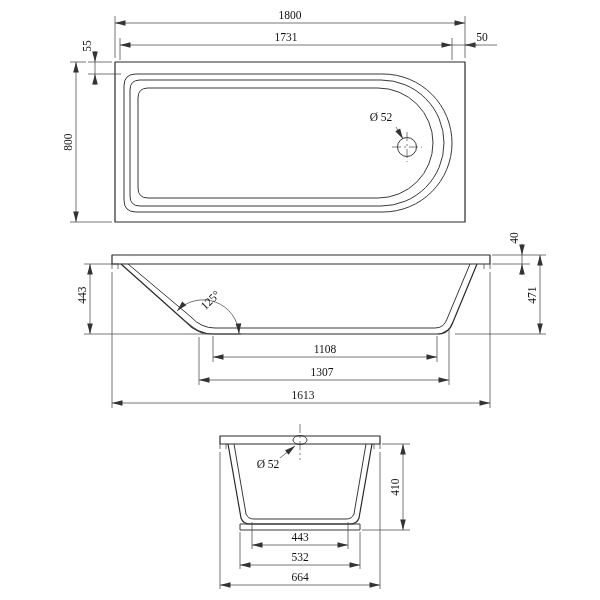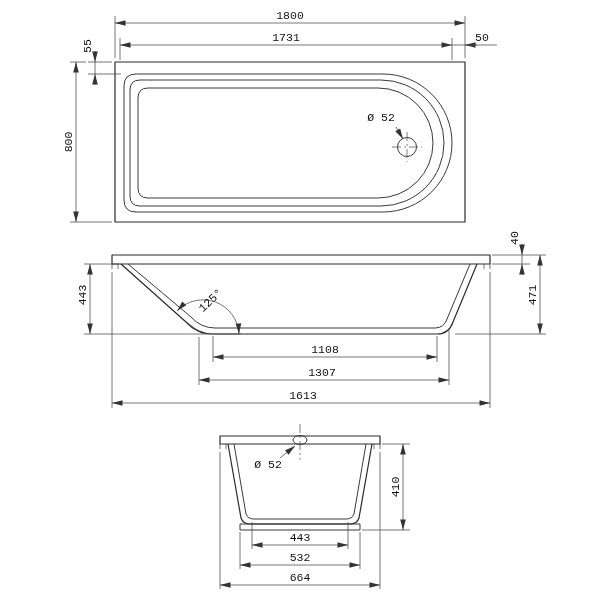--- a/index.html
+++ b/index.html
@@ -1,20 +1,20 @@
 <!DOCTYPE html>
 <html><head>
 <meta charset="utf-8">
 <style>
   html,body{margin:0;padding:0;background:#fff;}
   .canvas{
     position:relative;
     width:600px;height:600px;
     background:#ffffff;
-    font-family:Liberation Mono, monospace;
+    font-family:Liberation Serif, serif;
     overflow:hidden;
   }
   svg{display:block;}
   .outline{fill:none;stroke:#2b2b2b;stroke-width:1.2;stroke-linejoin:round;}
   .inner{fill:none;stroke:#3a3a3a;stroke-width:1;stroke-linejoin:round;}
   .thin{fill:none;stroke:#4a4a4a;stroke-width:0.75;}
   .dimline{fill:none;stroke:#4a4a4a;stroke-width:0.75;}
   .centerline{fill:none;stroke:#555;stroke-width:0.75;stroke-dasharray:9 3 2 3;}
   text.dim{font-size:11.5px;fill:#111;}
 </style>

